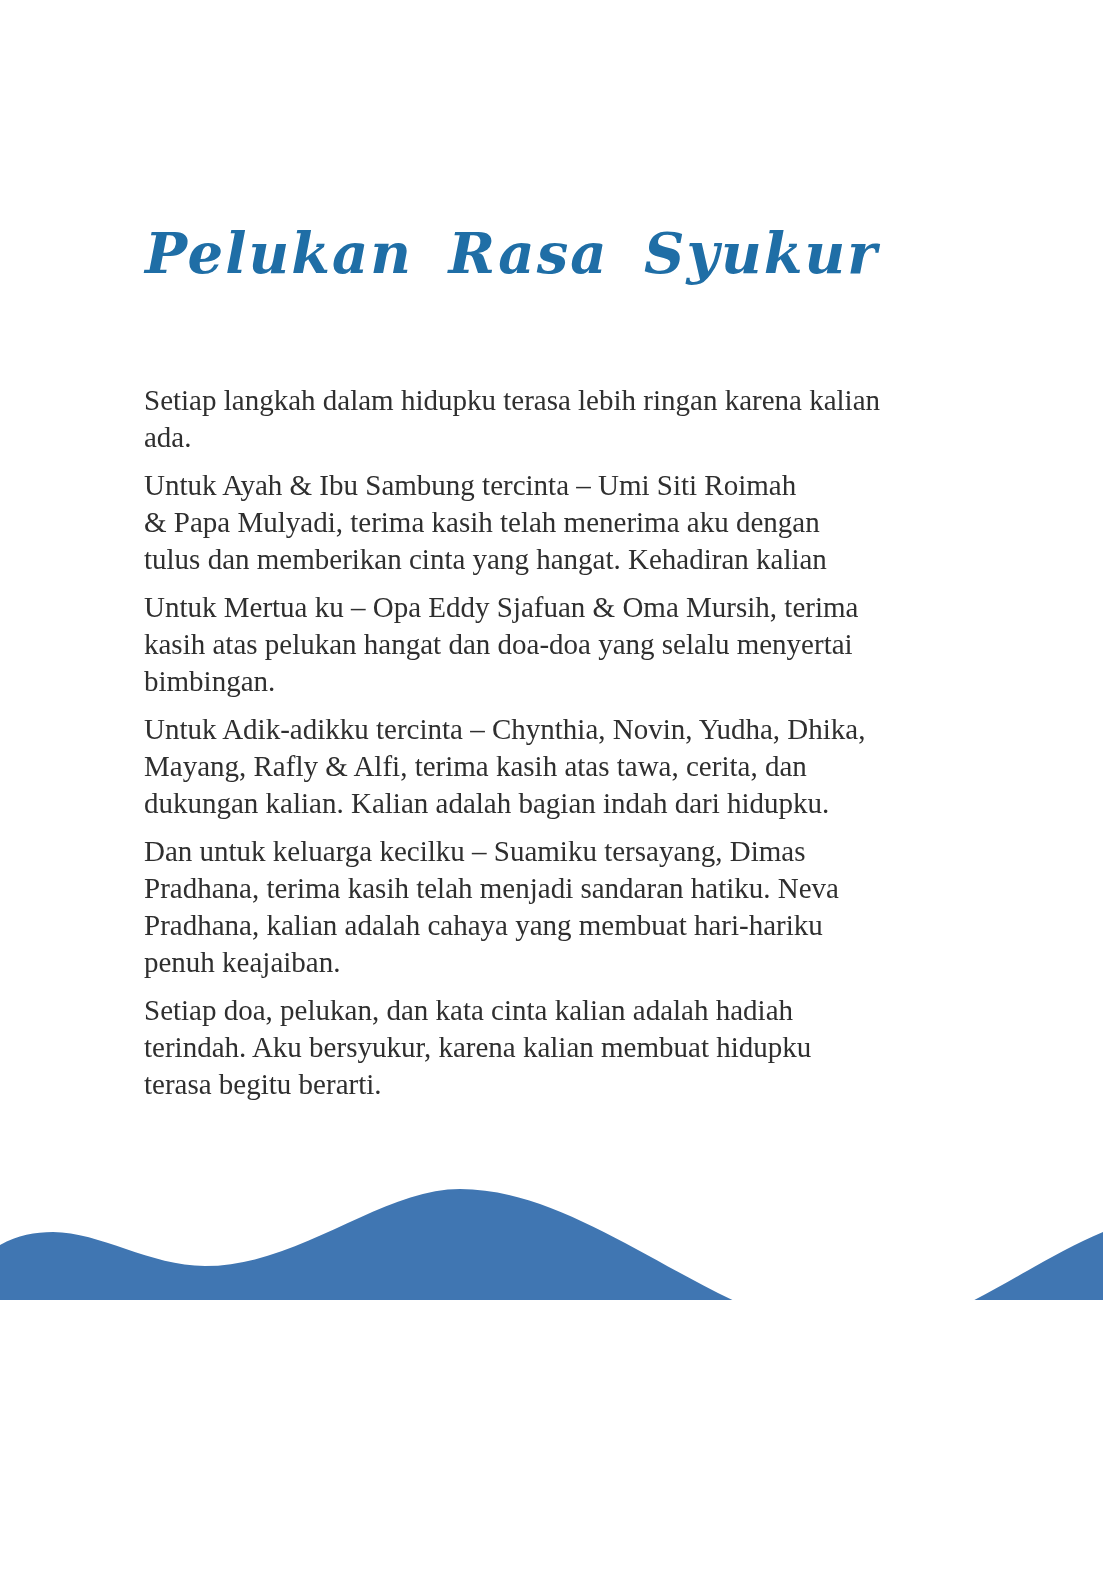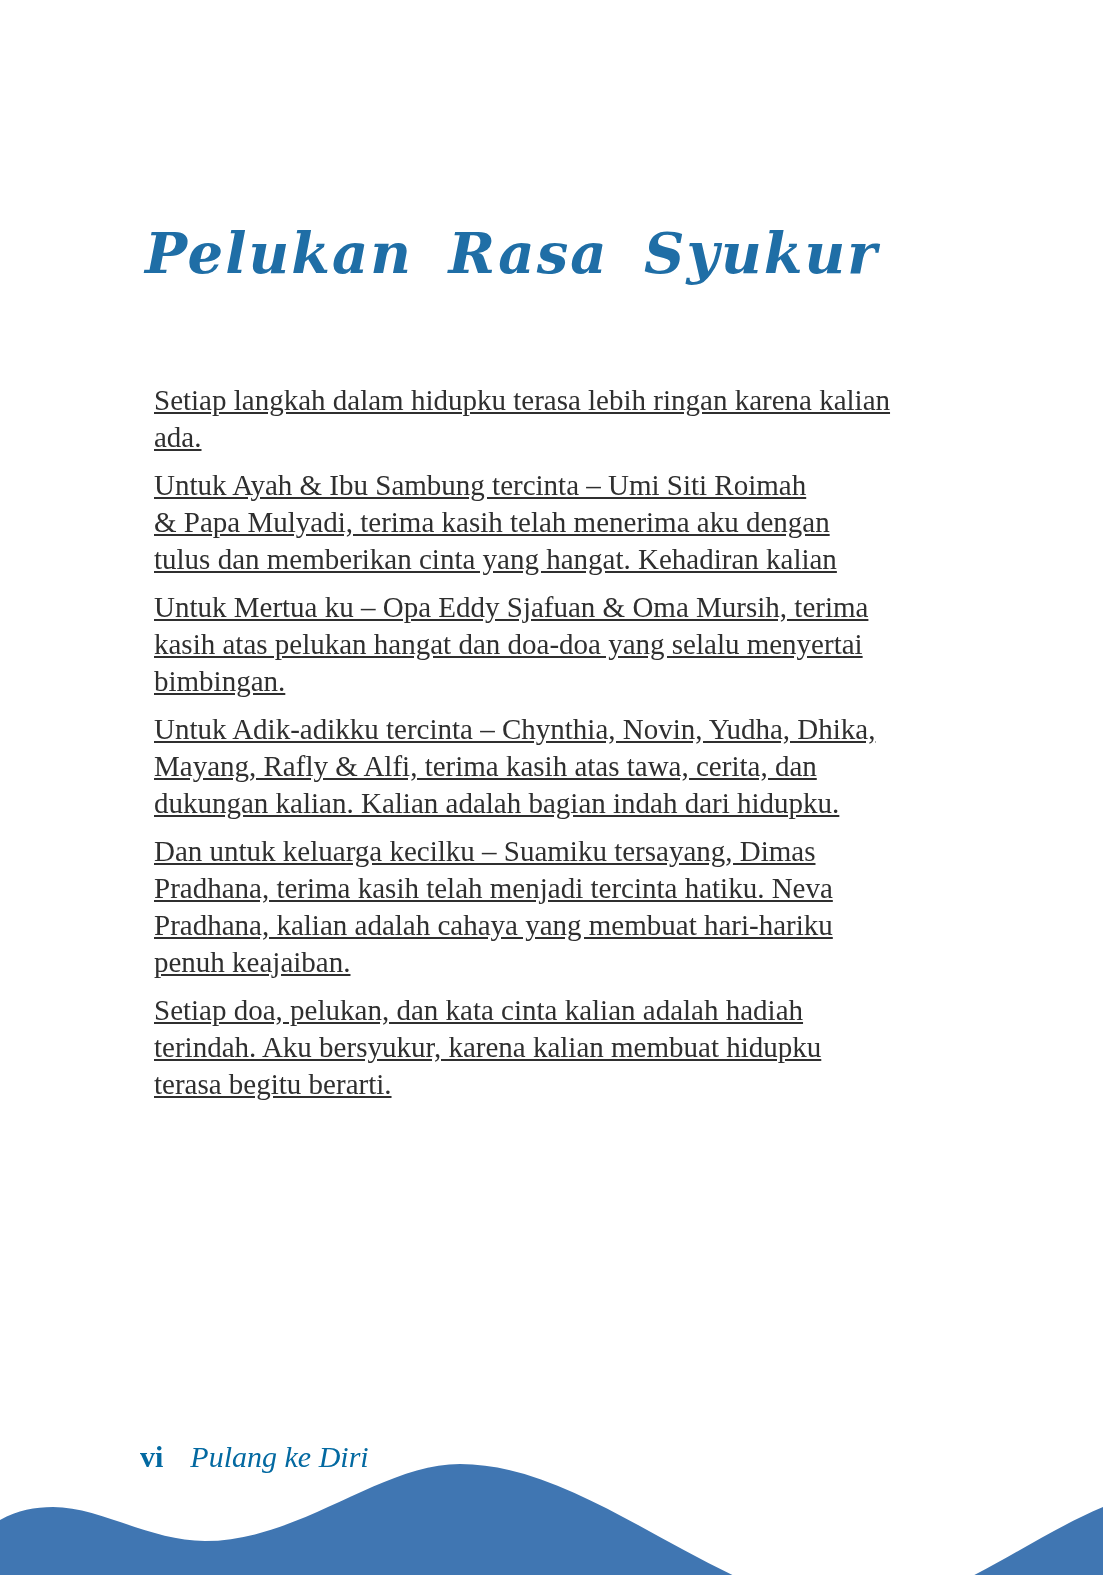--- a/index.html
+++ b/index.html
@@ -3,21 +3,21 @@
 <meta charset="utf-8">
 <style>
   html, body {
     margin: 0;
     padding: 0;
     background: #ffffff;
   }
   .page {
     position: relative;
     width: 1103px;
-    height: 1575px;
+    height: 1300px;
     background: #ffffff;
     overflow: hidden;
     font-family: "Liberation Serif", serif;
   }
   .chapter-title {
     position: absolute;
     left: 145px;
     top: 220px;
     font-family: "DejaVu Serif", serif;
     font-style: italic;
@@ -31,23 +31,22 @@
   .body-text {
     position: absolute;
     left: 140px;
     top: 382px;
     width: 880px;
     font-size: 29px;
     line-height: 37px;
     color: #2f2f2f;
   }
   .paragraph {
-    margin: 0 0 11px 14px;
+    margin: 0 0 11px 4px;
     padding: 0;
-    text-decoration: underline;
   }
   .line {
     white-space: nowrap;
   }
   .footer {
     position: absolute;
     left: 140px;
     top: 1440px;
     font-size: 30px;
     color: #0369a1;
@@ -96,21 +95,21 @@
         <div class="line">kasih atas pelukan hangat dan doa-doa yang selalu menyertai</div>
         <div class="line">bimbingan.</div>
       </div>
       <div class="paragraph">
         <div class="line">Untuk Adik-adikku tercinta – Chynthia, Novin, Yudha, Dhika,</div>
         <div class="line">Mayang, Rafly &amp; Alfi, terima kasih atas tawa, cerita, dan</div>
         <div class="line">dukungan kalian. Kalian adalah bagian indah dari hidupku.</div>
       </div>
       <div class="paragraph">
         <div class="line">Dan untuk keluarga kecilku – Suamiku tersayang, Dimas</div>
-        <div class="line">Pradhana, terima kasih telah menjadi tercinta hatiku. Neva</div>
+        <div class="line">Pradhana, terima kasih telah menjadi sandaran hatiku. Neva</div>
         <div class="line">Pradhana, kalian adalah cahaya yang membuat hari-hariku</div>
         <div class="line">penuh keajaiban.</div>
       </div>
       <div class="paragraph">
         <div class="line">Setiap doa, pelukan, dan kata cinta kalian adalah hadiah</div>
         <div class="line">terindah. Aku bersyukur, karena kalian membuat hidupku</div>
         <div class="line">terasa begitu berarti.</div>
       </div>
     </div>
 

